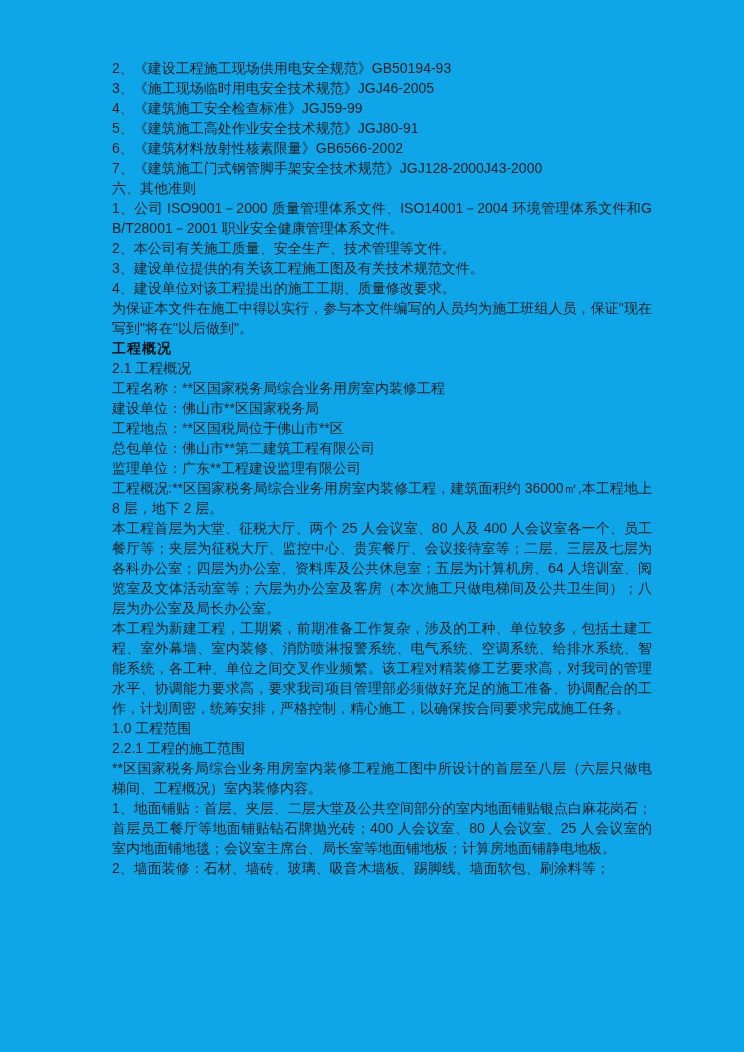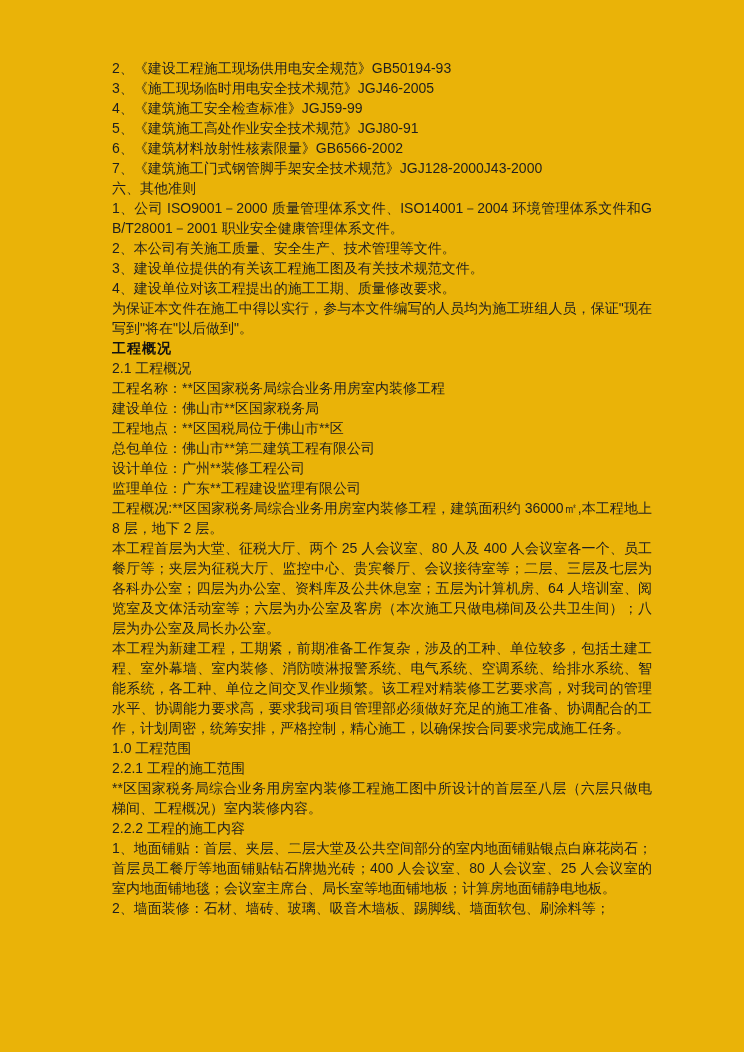--- a/index.html
+++ b/index.html
@@ -4,21 +4,21 @@
 <style>
   html, body {
     margin: 0;
     padding: 0;
     background: #ffffff;
   }
   .page {
     position: relative;
     width: 744px;
     height: 1052px;
-    background: #eab308;
+    background: #0ea5e9;
     box-sizing: border-box;
     padding: 58px 92px 16px 112px;
     overflow: hidden;
     font-family: "Liberation Sans", "DejaVu Sans", sans-serif;
     color: #1f1f1f;
   }
   .doc p {
     margin: 0;
     font-size: 14px;
     line-height: 20px;
@@ -57,26 +57,24 @@
   <p class="single">4、建设单位对该工程提出的施工工期、质量修改要求。</p>
   <p>为保证本文件在施工中得以实行，参与本文件编写的人员均为施工班组人员，保证"现在写到"将在"以后做到"。</p>
 
   <p class="chapter-title">工程概况</p>
 
   <p class="single">2.1 工程概况</p>
   <p class="single">工程名称：**区国家税务局综合业务用房室内装修工程</p>
   <p class="single">建设单位：佛山市**区国家税务局</p>
   <p class="single">工程地点：**区国税局位于佛山市**区</p>
   <p class="single">总包单位：佛山市**第二建筑工程有限公司</p>
-  <p class="single">设计单位：广州**装修工程公司</p>
   <p class="single">监理单位：广东**工程建设监理有限公司</p>
   <p>工程概况:**区国家税务局综合业务用房室内装修工程，建筑面积约 36000㎡,本工程地上 8 层，地下 2 层。</p>
   <p>本工程首层为大堂、征税大厅、两个 25 人会议室、80 人及 400 人会议室各一个、员工餐厅等；夹层为征税大厅、监控中心、贵宾餐厅、会议接待室等；二层、三层及七层为各科办公室；四层为办公室、资料库及公共休息室；五层为计算机房、64 人培训室、阅览室及文体活动室等；六层为办公室及客房（本次施工只做电梯间及公共卫生间）；八层为办公室及局长办公室。</p>
   <p>本工程为新建工程，工期紧，前期准备工作复杂，涉及的工种、单位较多，包括土建工程、室外幕墙、室内装修、消防喷淋报警系统、电气系统、空调系统、给排水系统、智能系统，各工种、单位之间交叉作业频繁。该工程对精装修工艺要求高，对我司的管理水平、协调能力要求高，要求我司项目管理部必须做好充足的施工准备、协调配合的工作，计划周密，统筹安排，严格控制，精心施工，以确保按合同要求完成施工任务。</p>
 
   <p class="single">1.0 工程范围</p>
   <p class="single">2.2.1 工程的施工范围</p>
   <p>**区国家税务局综合业务用房室内装修工程施工图中所设计的首层至八层（六层只做电梯间、工程概况）室内装修内容。</p>
-  <p class="single">2.2.2 工程的施工内容</p>
   <p>1、地面铺贴：首层、夹层、二层大堂及公共空间部分的室内地面铺贴银点白麻花岗石；首层员工餐厅等地面铺贴钻石牌抛光砖；400 人会议室、80 人会议室、25 人会议室的室内地面铺地毯；会议室主席台、局长室等地面铺地板；计算房地面铺静电地板。</p>
   <p>2、墙面装修：石材、墙砖、玻璃、吸音木墙板、踢脚线、墙面软包、刷涂料等；</p>
 
 </div>
 
 </body></html>

